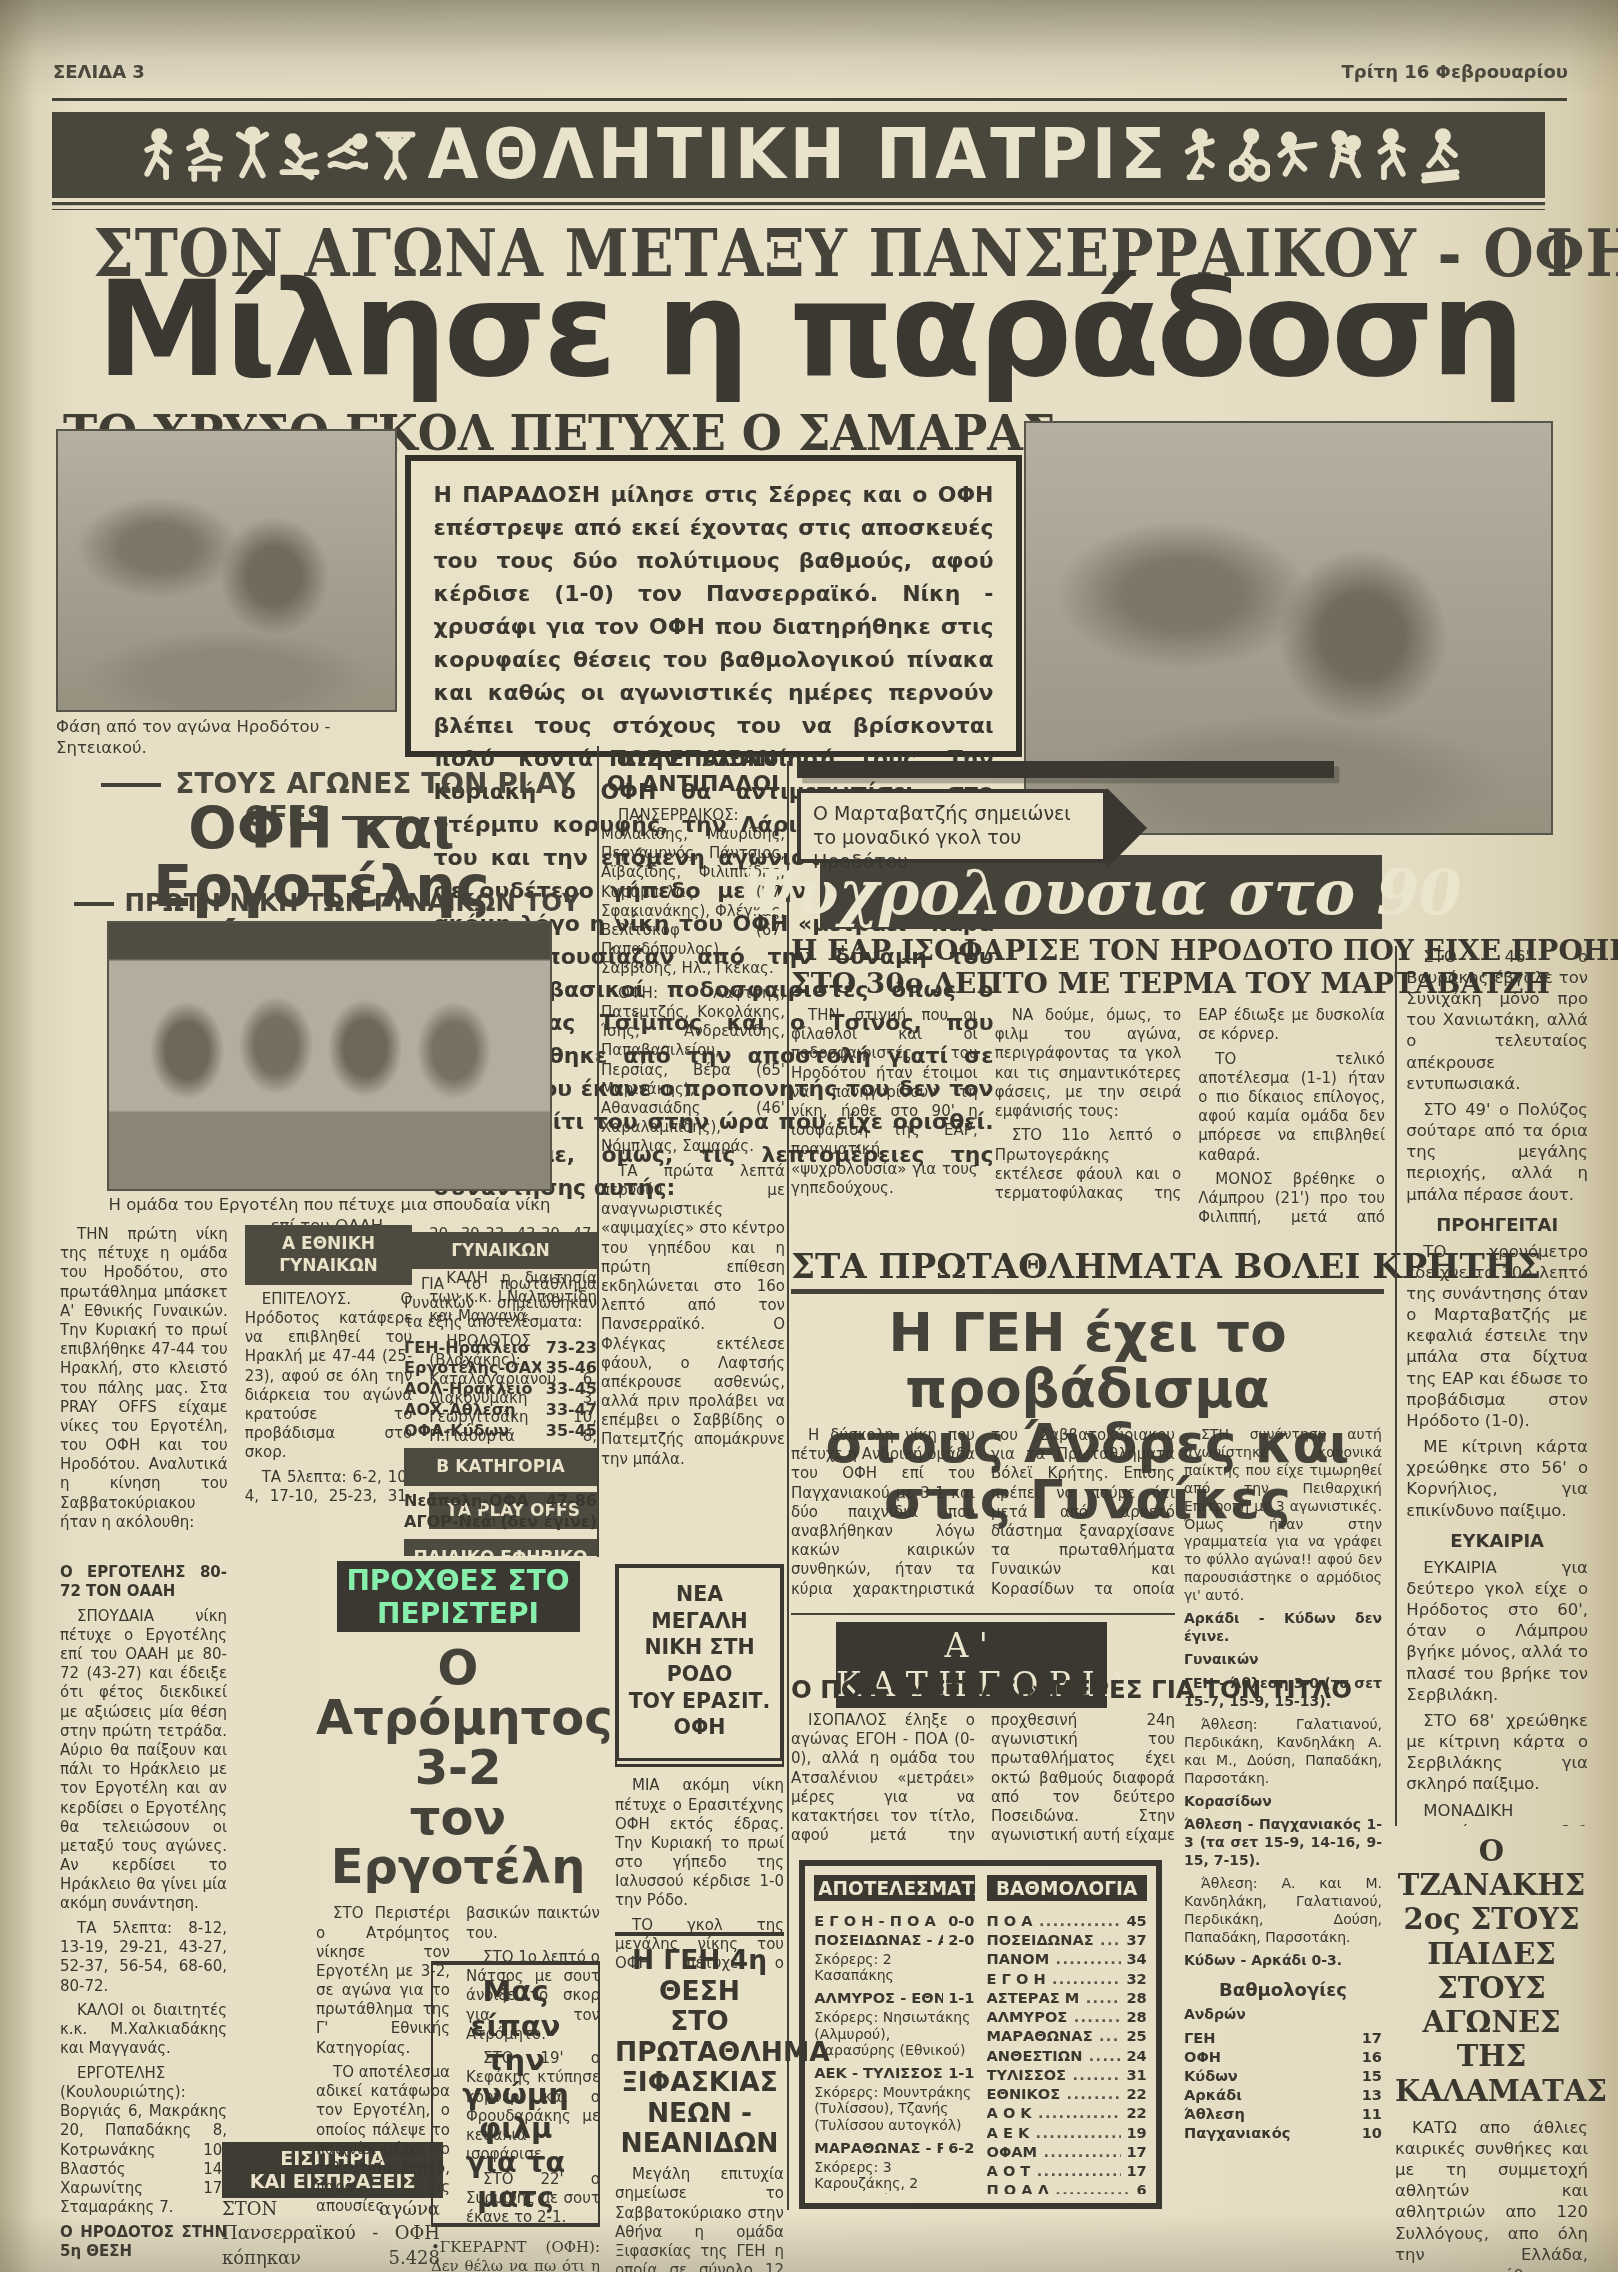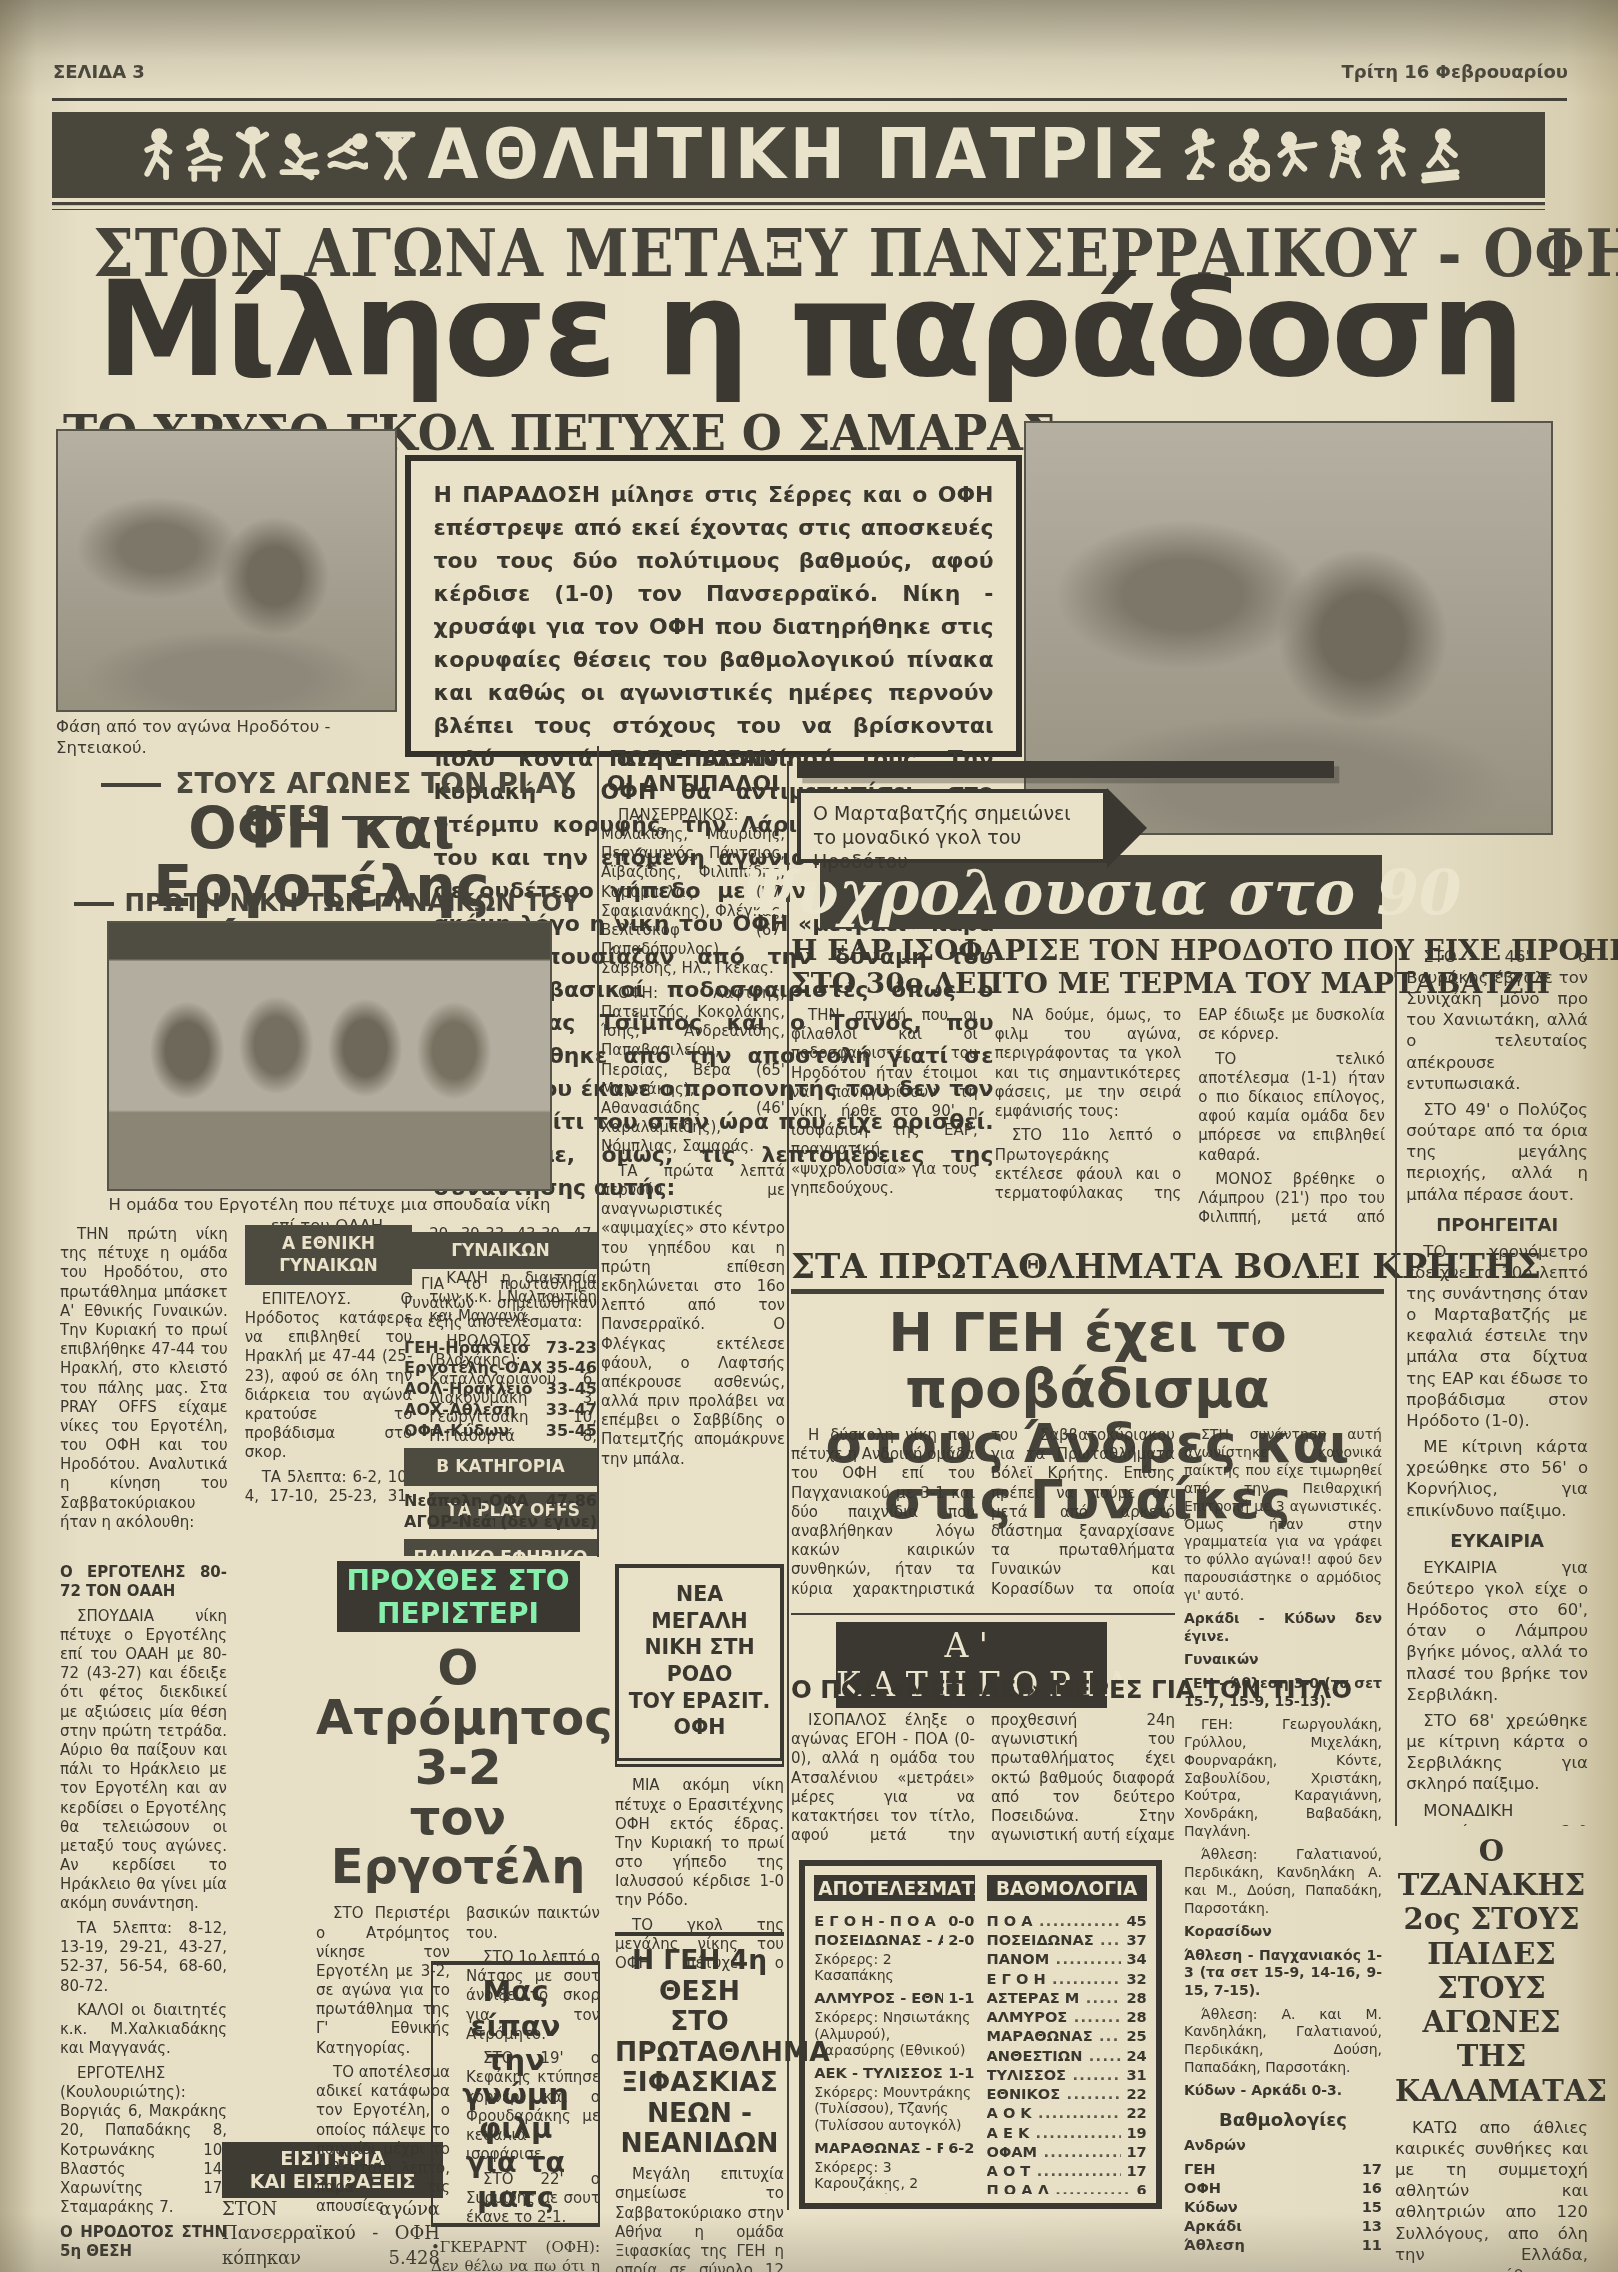--- a/index.html
+++ b/index.html
@@ -390,21 +390,20 @@
   <div class="abs vo-headline preline">Η ΓΕΗ έχει το προβάδισμα
 στους Άνδρες και στις Γυναίκες</div>
   <div class="abs vo-intro body-text cols2">
       <p>Η δύσκολη νίκη που πέτυχε η Ανδρική ομάδα του ΟΦΗ επί του Παγχανιακού με 3-1 και δύο παιχνίδια που αναβλήθηκαν λόγω κακών καιρικών συνθηκών, ήταν τα κύρια χαρακτηριστικά του Σαββατοκύριακου για τα Πρωταθλήματα Βόλεϊ Κρήτης. Επίσης πρέπει να πούμε ότι μετά από αρκετό διάστημα ξαναρχίσανε τα πρωταθλήματα Γυναικών και Κορασίδων τα οποία μπήκαν στην τελική φάση. Των παίδων θα ξεκινήσει στις 26 Φεβρουαρίου. Αναλυτικά τα αποτελέσματα του Σαββατοκύριακου είναι τα παρακάτω:</p>
     </div>
   <div class="abs vo-right body-text">
       <p>ΣΤΗ συνάντηση αυτή αγωνίστηκε κανονικά παίκτης που είχε τιμωρηθεί από την Πειθαρχική Επιτροπή με 3 αγωνιστικές. Όμως ήταν στην γραμματεία για να γράφει το φύλλο αγώνα!! αφού δεν παρουσιάστηκε ο αρμόδιος γι' αυτό.</p>
       <p class="bold">Αρκάδι - Κύδων δεν έγινε.</p>
       <p class="bold">Γυναικών</p>
       <p class="bold">ΓΕΗ - Άθλεση 3-0 (τα σετ 15-7, 15-9, 15-13).</p>
-      <p>ΓΕΗ: Γεωργουλάκη, Γρύλλου, Μιχελάκη, Φουρναράκη, Κόντε, Σαβουλίδου, Χριστάκη, Κούτρα, Καραγιάννη, Χονδράκη, Βαβαδάκη, Παγλάνη.</p>
       <p>Άθλεση: Γαλατιανού, Περδικάκη, Κανδηλάκη Α. και Μ., Δούση, Παπαδάκη, Παρσοτάκη.</p>
       <p class="bold">Κορασίδων</p>
       <p class="bold">Άθλεση - Παγχανιακός 1-3 (τα σετ 15-9, 14-16, 9-15, 7-15).</p>
       <p>Άθλεση: Α. και Μ. Κανδηλάκη, Γαλατιανού, Περδικάκη, Δούση, Παπαδάκη, Παρσοτάκη.</p>
       <p class="bold">Κύδων - Αρκάδι 0-3.</p>
       <div class="col-head">Βαθμολογίες</div>
       <p class="bold">Ανδρών</p>
       <div class="score-row">
         <span class="sr-l">ΓΕΗ</span>
         <span class="sr-r">17</span>

